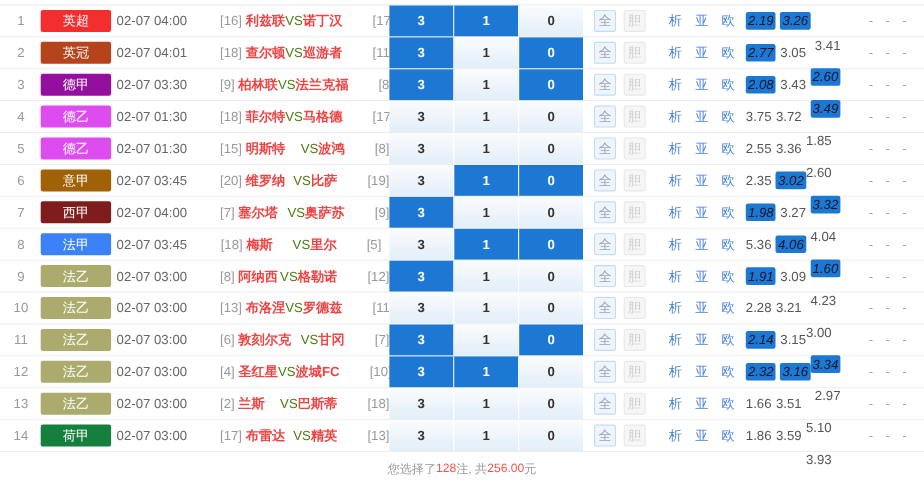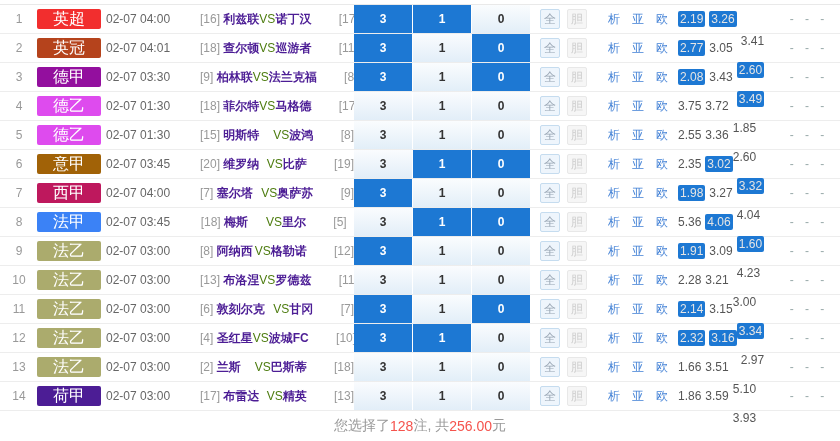--- a/index.html
+++ b/index.html
@@ -11,30 +11,30 @@
   }
   .table { border-top:1px solid #e9e9e9; margin-top:4px; }
   .row {
     display:flex; align-items:center; height:29px;
     border-bottom:1px solid #ededed; padding-left:6px;
   }
   .c-num   { width:26px; text-align:center; color:#999; }
   .c-badge { width:74px; display:flex; justify-content:center; }
   .badge {
     width:64px; height:20px; line-height:20px; text-align:center;
-    color:#fff; border-radius:2px; font-size:16px;
+    color:#fff; border-radius:2px; font-size:12px;
     overflow:hidden; white-space:nowrap;
   }
   .c-time  { width:70px; color:#666; }
   .c-match { width:178px; display:flex; align-items:center; }
   .m-home  { flex:1; text-align:right; white-space:nowrap; }
   .m-away  { flex:1; text-align:left; white-space:nowrap; }
   .m-vs    { width:34px; text-align:right; color:#4d7c0f; }
   .rank    { color:#999; font-weight:400;margin-left:24px; }
-  .team    { color:#4c1d95; font-weight:700; }
+  .team    { color:#ef4444; font-weight:700; }
   .c-pick  { width:176px; height:100%; display:flex; }
   .pick-cell {
     flex:1; display:flex; align-items:center; justify-content:center;
     font-weight:700; color:#333; cursor:pointer;
     background:linear-gradient(180deg,#fafcfe 0%,#e2eef8 100%);
     border-right:1px solid #fff;
   }
   .pick-cell:last-child { border-right:none; }
   .pick-cell.sel { background:#1d78d3; color:#fff; }
   .c-all { width:58px; display:flex; margin-left:10px; }
@@ -46,25 +46,25 @@
   .btn-dan {
     width:20px; height:20px; line-height:18px; text-align:center;
     border:1px solid #e8e8e8; background:#f6f6f6; color:#ccc;
     border-radius:2px; margin-left:7px; cursor:pointer;
   }
   .c-links { width:60px; margin-left:10px; display:flex; justify-content:space-between; }
   .c-links a { color:#4482d6; text-decoration:none; cursor:pointer; }
   .c-odds { width:86px; margin-left:10px; display:flex; align-items:center; }
   .odd { color:#555; margin-right:4px; white-space:nowrap; }
   .odd:last-child { margin-right:0;margin-top:44px; }
-  .odd.sel { background:#1d78d3; color:#e5e5e5; padding:1px 2px; border-radius:2px; }
+  .odd.sel { background:#1d78d3; color:#0f172a; padding:1px 2px; border-radius:2px;font-style:italic; }
   .c-dash { flex:1; text-align:center; color:#9aa; letter-spacing:4px; padding-left:14px; }
   .footer {
     height:30px; display:flex; align-items:center; justify-content:center;
-    color:#999; font-size:14px;
+    color:#999; font-size:11px;
   }
   .footer .red { color:#f5534d; }
 </style>
 </head>
 <body>
 
 <div class="table">
     <div class="row">
       <div class="c-num">1</div>
       <div class="c-badge">
@@ -253,21 +253,21 @@
       <div class="c-odds">
         <span class="odd">2.35</span>
         <span class="odd sel">3.02</span>
         <span class="odd sel">3.32</span>
       </div>
       <div class="c-dash">- - -</div>
     </div>
     <div class="row">
       <div class="c-num">7</div>
       <div class="c-badge">
-        <span class="badge" style="background:#be185d">西甲</span>
+        <span class="badge" style="background:#7f1d1d">西甲</span>
       </div>
       <div class="c-time">02-07 04:00</div>
       <div class="c-match">
         <span class="m-home"><span class="rank">[7]</span> <span class="team">塞尔塔</span></span>
         <span class="m-vs">VS</span>
         <span class="m-away"><span class="team">奥萨苏</span> <span class="rank">[9]</span></span>
       </div>
       <div class="c-pick">
         <div class="pick-cell sel">3</div>
         <div class="pick-cell">1</div>
@@ -477,21 +477,21 @@
       <div class="c-odds">
         <span class="odd">1.66</span>
         <span class="odd">3.51</span>
         <span class="odd">5.10</span>
       </div>
       <div class="c-dash">- - -</div>
     </div>
     <div class="row">
       <div class="c-num">14</div>
       <div class="c-badge">
-        <span class="badge" style="background:#4c1d95">荷甲</span>
+        <span class="badge" style="background:#15803d">荷甲</span>
       </div>
       <div class="c-time">02-07 03:00</div>
       <div class="c-match">
         <span class="m-home"><span class="rank">[17]</span> <span class="team">布雷达</span></span>
         <span class="m-vs">VS</span>
         <span class="m-away"><span class="team">精英</span> <span class="rank">[13]</span></span>
       </div>
       <div class="c-pick">
         <div class="pick-cell">3</div>
         <div class="pick-cell">1</div>

